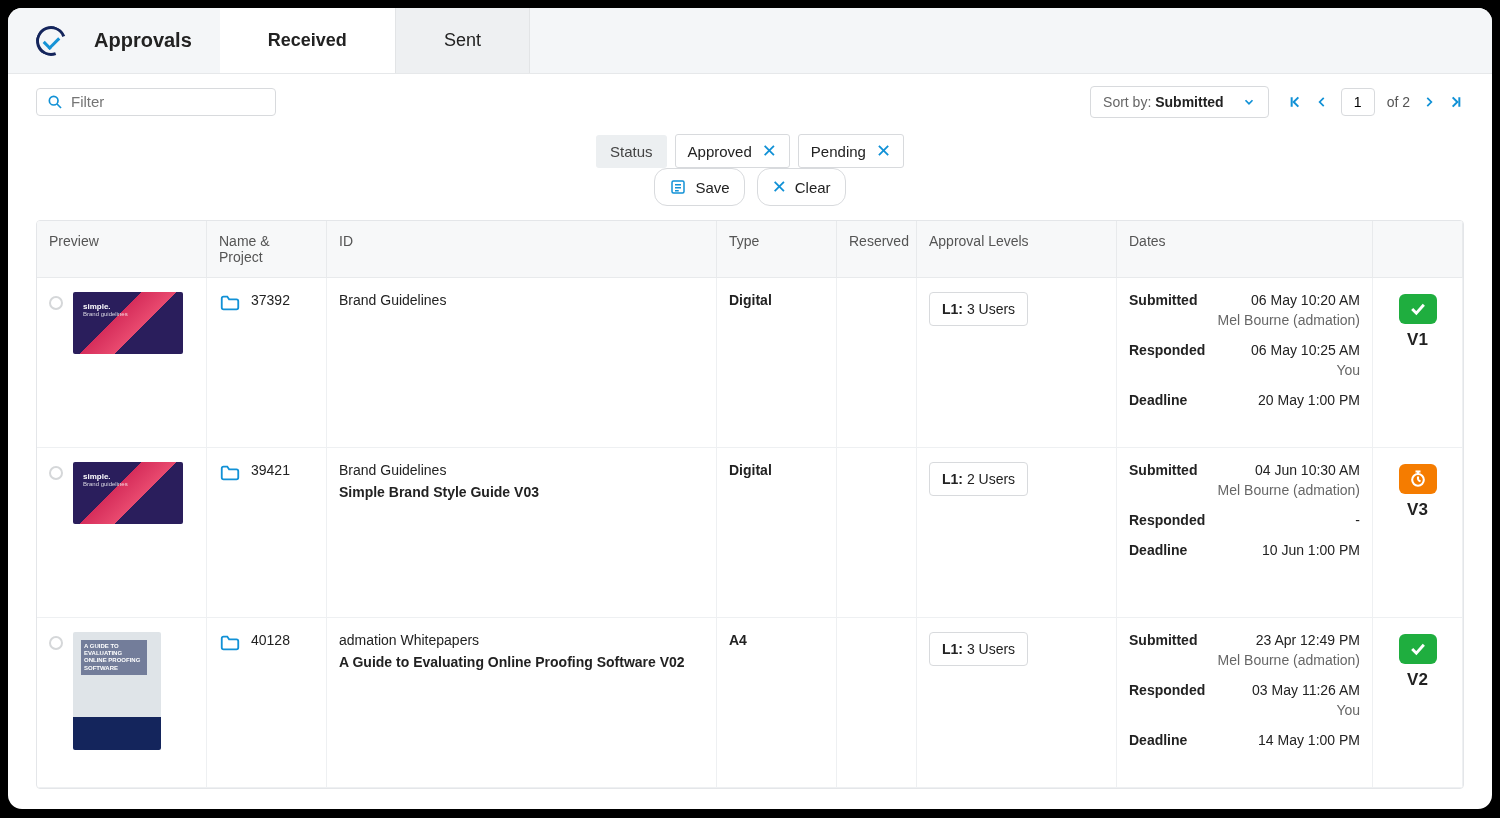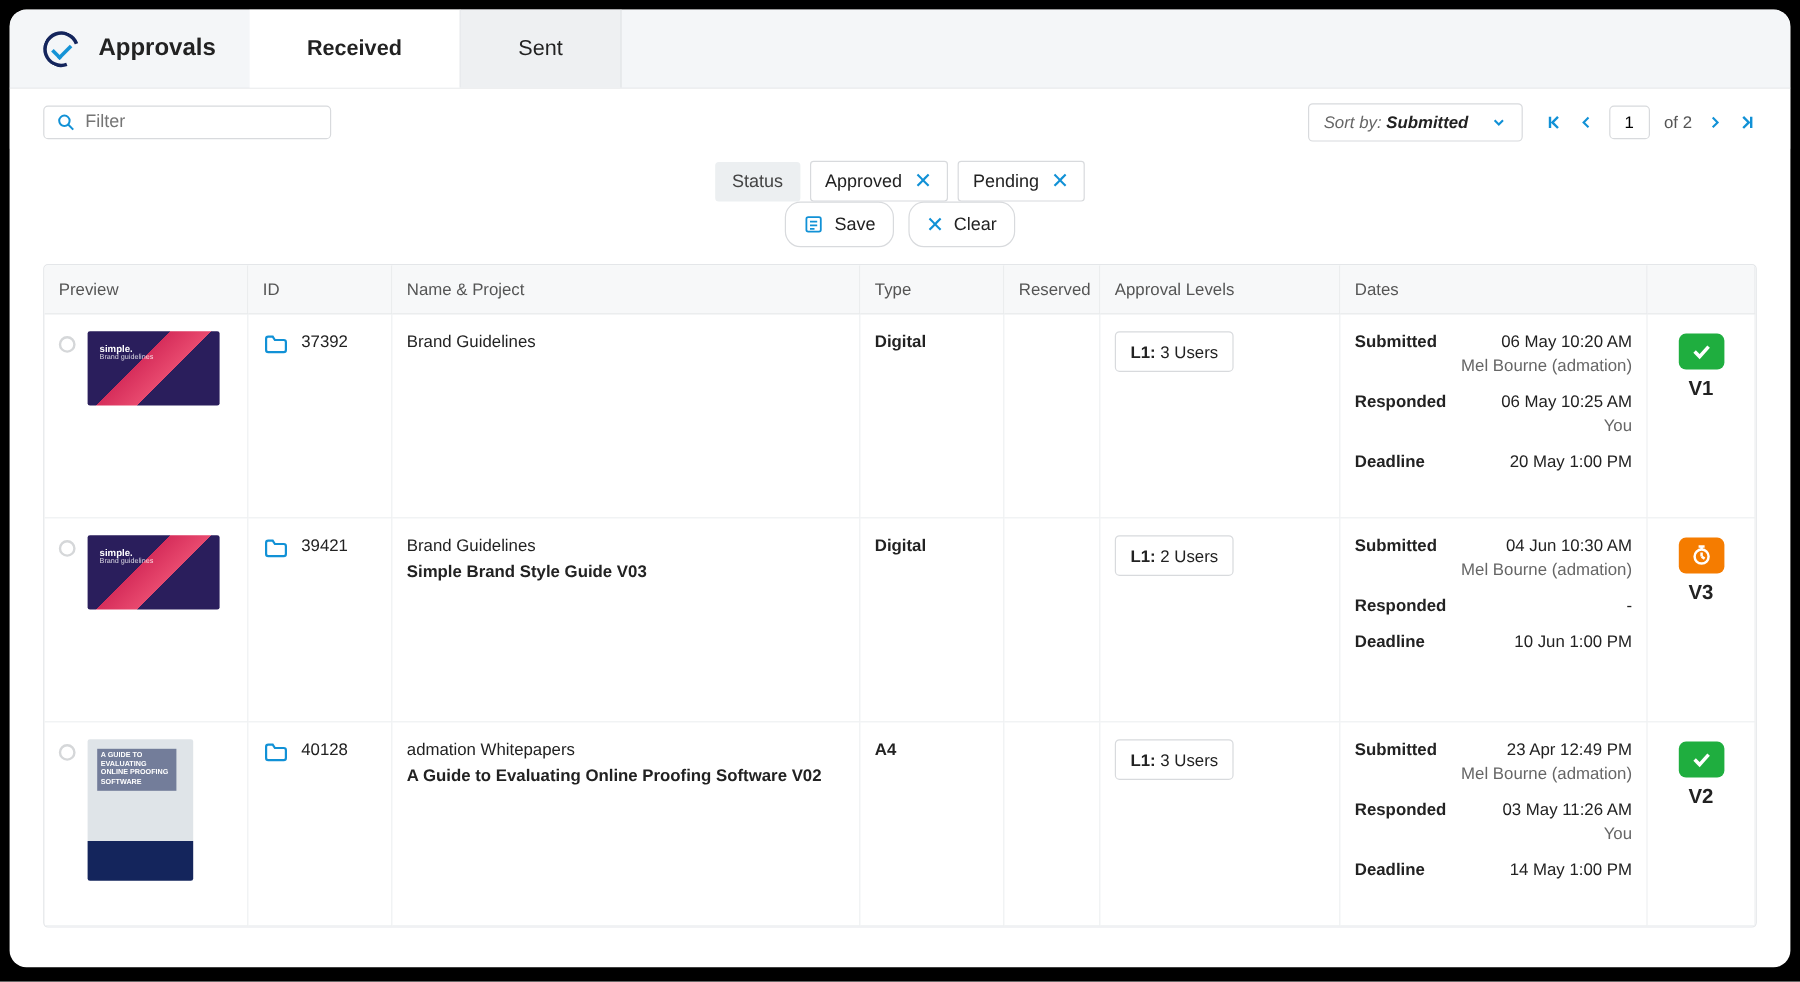--- a/index.html
+++ b/index.html
@@ -20,21 +20,21 @@
   
   .header {
     display: flex;
     align-items: stretch;
     background: #f4f6f8;
     border-bottom: 1px solid #e6e8ea;
   }
   .title-block {
     display: flex;
     align-items: center;
-    gap: 16px;
+    gap: 28px;
     padding: 0 28px 0 28px;
     font-size: 20px;
     font-weight: 700;
   }
   .logo-check {
     width: 30px; height: 30px;
     border: 3px solid #14255c;
     border-right-color: transparent;
     border-radius: 50%;
     position: relative;
@@ -85,21 +85,20 @@
   }
   .toolbar-right {
     display: flex; align-items: center; gap: 18px;
   }
   .sort-box {
     border: 1px solid #d8dadd;
     border-radius: 4px;
     padding: 7px 12px;
     display: flex; align-items: center; gap: 18px;
     cursor: pointer;
-    font-style: italic;
   }
   .sort-box .label { color: #666; }
   .sort-box .value { font-weight: 600; }
   .pager { display: flex; align-items: center; gap: 12px; color: #1191d6; }
   .pager .pg-btn { cursor: pointer; display:flex; align-items:center;}
   .pager input {
     width: 34px; text-align: center;
     border: 1px solid #d8dadd; border-radius: 4px;
     padding: 5px 0;
     font-size: 14px;
@@ -291,22 +290,22 @@
       <span class="btn">
         <span class="ic" style="font-size:18px;">✕</span>
         <span>Clear</span>
       </span>
     </div>
   </div>
 
   <div class="table">
     <div class="thead">
       <div>Preview</div>
+      <div>Name &amp; Project</div>
       <div>ID</div>
-      <div>Name &amp; Project</div>
       <div>Type</div>
       <div>Reserved</div>
       <div>Approval Levels</div>
       <div>Dates</div>
       <div></div>
     </div>
     <div id="tbody">
         <div class="trow">
           <div class="cell-preview">
             <span class="mini-circle"></span>

